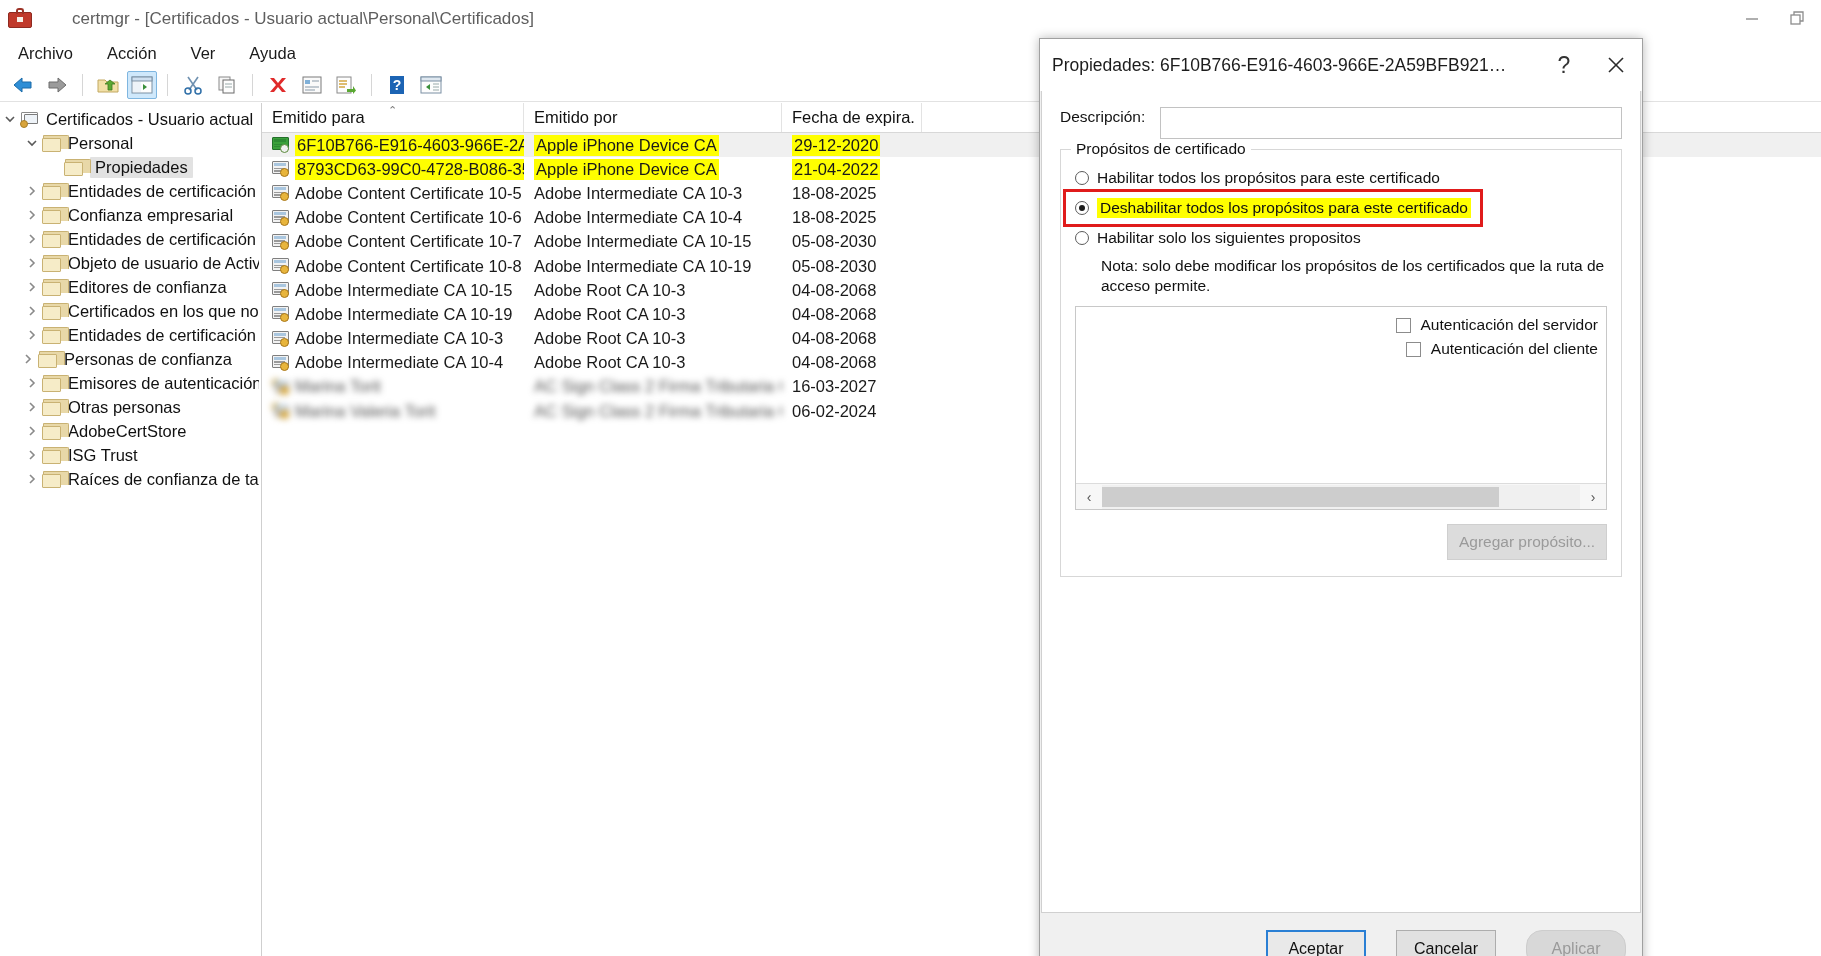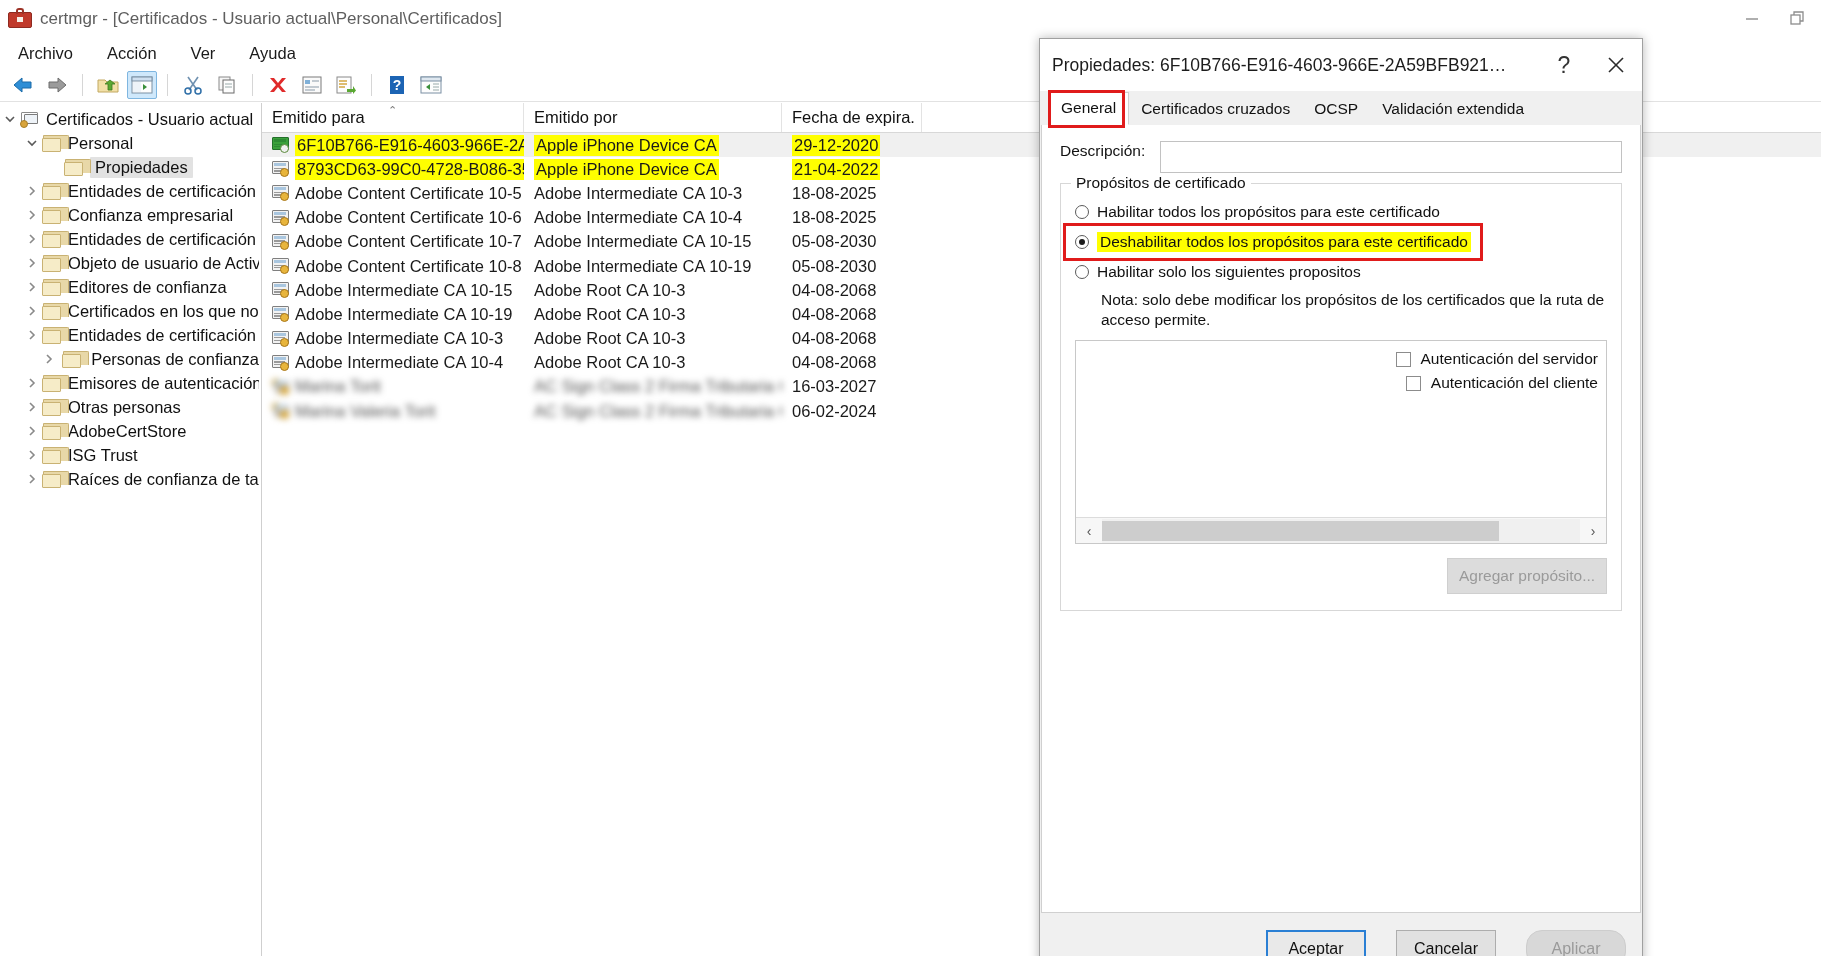--- a/index.html
+++ b/index.html
@@ -31,21 +31,21 @@
     background:#c0392b; border:1px solid #8e2a20; border-radius:2px;
   }
   .titlebar .app-icon .handle {
     position:absolute; left:8px; top:0px; width:8px; height:6px;
     border:2px solid #9c3226; border-bottom:none; border-radius:3px 3px 0 0;
   }
   .titlebar .app-icon .latch {
     position:absolute; left:9px; top:9px; width:6px; height:5px; background:#f7f1e8;
   }
   .titlebar .title {
-    font-size:17px; color:#5e5e5e; white-space:nowrap;
+    font-size:17px; color:#5e5e5e; white-space:nowrap;margin-left:32px;
   }
   .win-controls { position:absolute; right:0; top:0; height:38px; display:flex; }
   .win-btn {
     width:46px; height:38px; display:flex; align-items:center; justify-content:center;
   }
   .win-btn svg { display:block; }
 
   
   .menubar { height:30px; display:flex; align-items:center; padding-left:14px; gap:26px; background:#fff; }
   .menubar .menu-item { font-size:16.5px; color:#1a1a1a; padding:2px 4px; white-space:nowrap; }
@@ -453,21 +453,21 @@
             <svg width="12" height="12" viewBox="0 0 12 12">
               <polyline points="4,2 8,6 4,10" fill="none" stroke="#8a8a8a" stroke-width="1.6"></polyline>
             </svg>
           </span>
           <span class="ico folder">
             <span class="tab"></span>
             <span class="body"></span>
           </span>
           <span class="tree-label">Entidades de certificación raíz</span>
         </div>
-        <div class="tree-row" style="padding-left: 39px; justify-content: space-between;">
+        <div class="tree-row" style="padding-left: 18px;">
           <span class="twisty">
             <svg width="12" height="12" viewBox="0 0 12 12">
               <polyline points="4,2 8,6 4,10" fill="none" stroke="#8a8a8a" stroke-width="1.6"></polyline>
             </svg>
           </span>
           <span class="ico folder">
             <span class="tab"></span>
             <span class="body"></span>
           </span>
           <span class="tree-label">Personas de confianza</span>
@@ -792,27 +792,20 @@
     <div class="t">Propiedades: 6F10B766-E916-4603-966E-2A59BFB921…</div>
     <div class="dlg-ctl help">?</div>
     <div class="dlg-ctl close">
       <svg width="22" height="22" viewBox="0 0 22 22">
         <line x1="4" y1="4" x2="18" y2="18" stroke="#2b2b2b" stroke-width="1.6"></line>
         <line x1="18" y1="4" x2="4" y2="18" stroke="#2b2b2b" stroke-width="1.6"></line>
       </svg>
     </div>
   </div>
 
-  <div class="tabstrip">
-    <div class="tab active">General</div>
-    <div class="tab">Certificados cruzados</div>
-    <div class="tab">OCSP</div>
-    <div class="tab">Validación extendida</div>
-    <div class="tab-outline"></div>
-  </div>
 
   <div class="dlg-body">
 
 
     <div class="field-row">
       <div class="field-label">Descripción:</div>
       <div class="field-input plain">
         <span></span>
       </div>
     </div>

